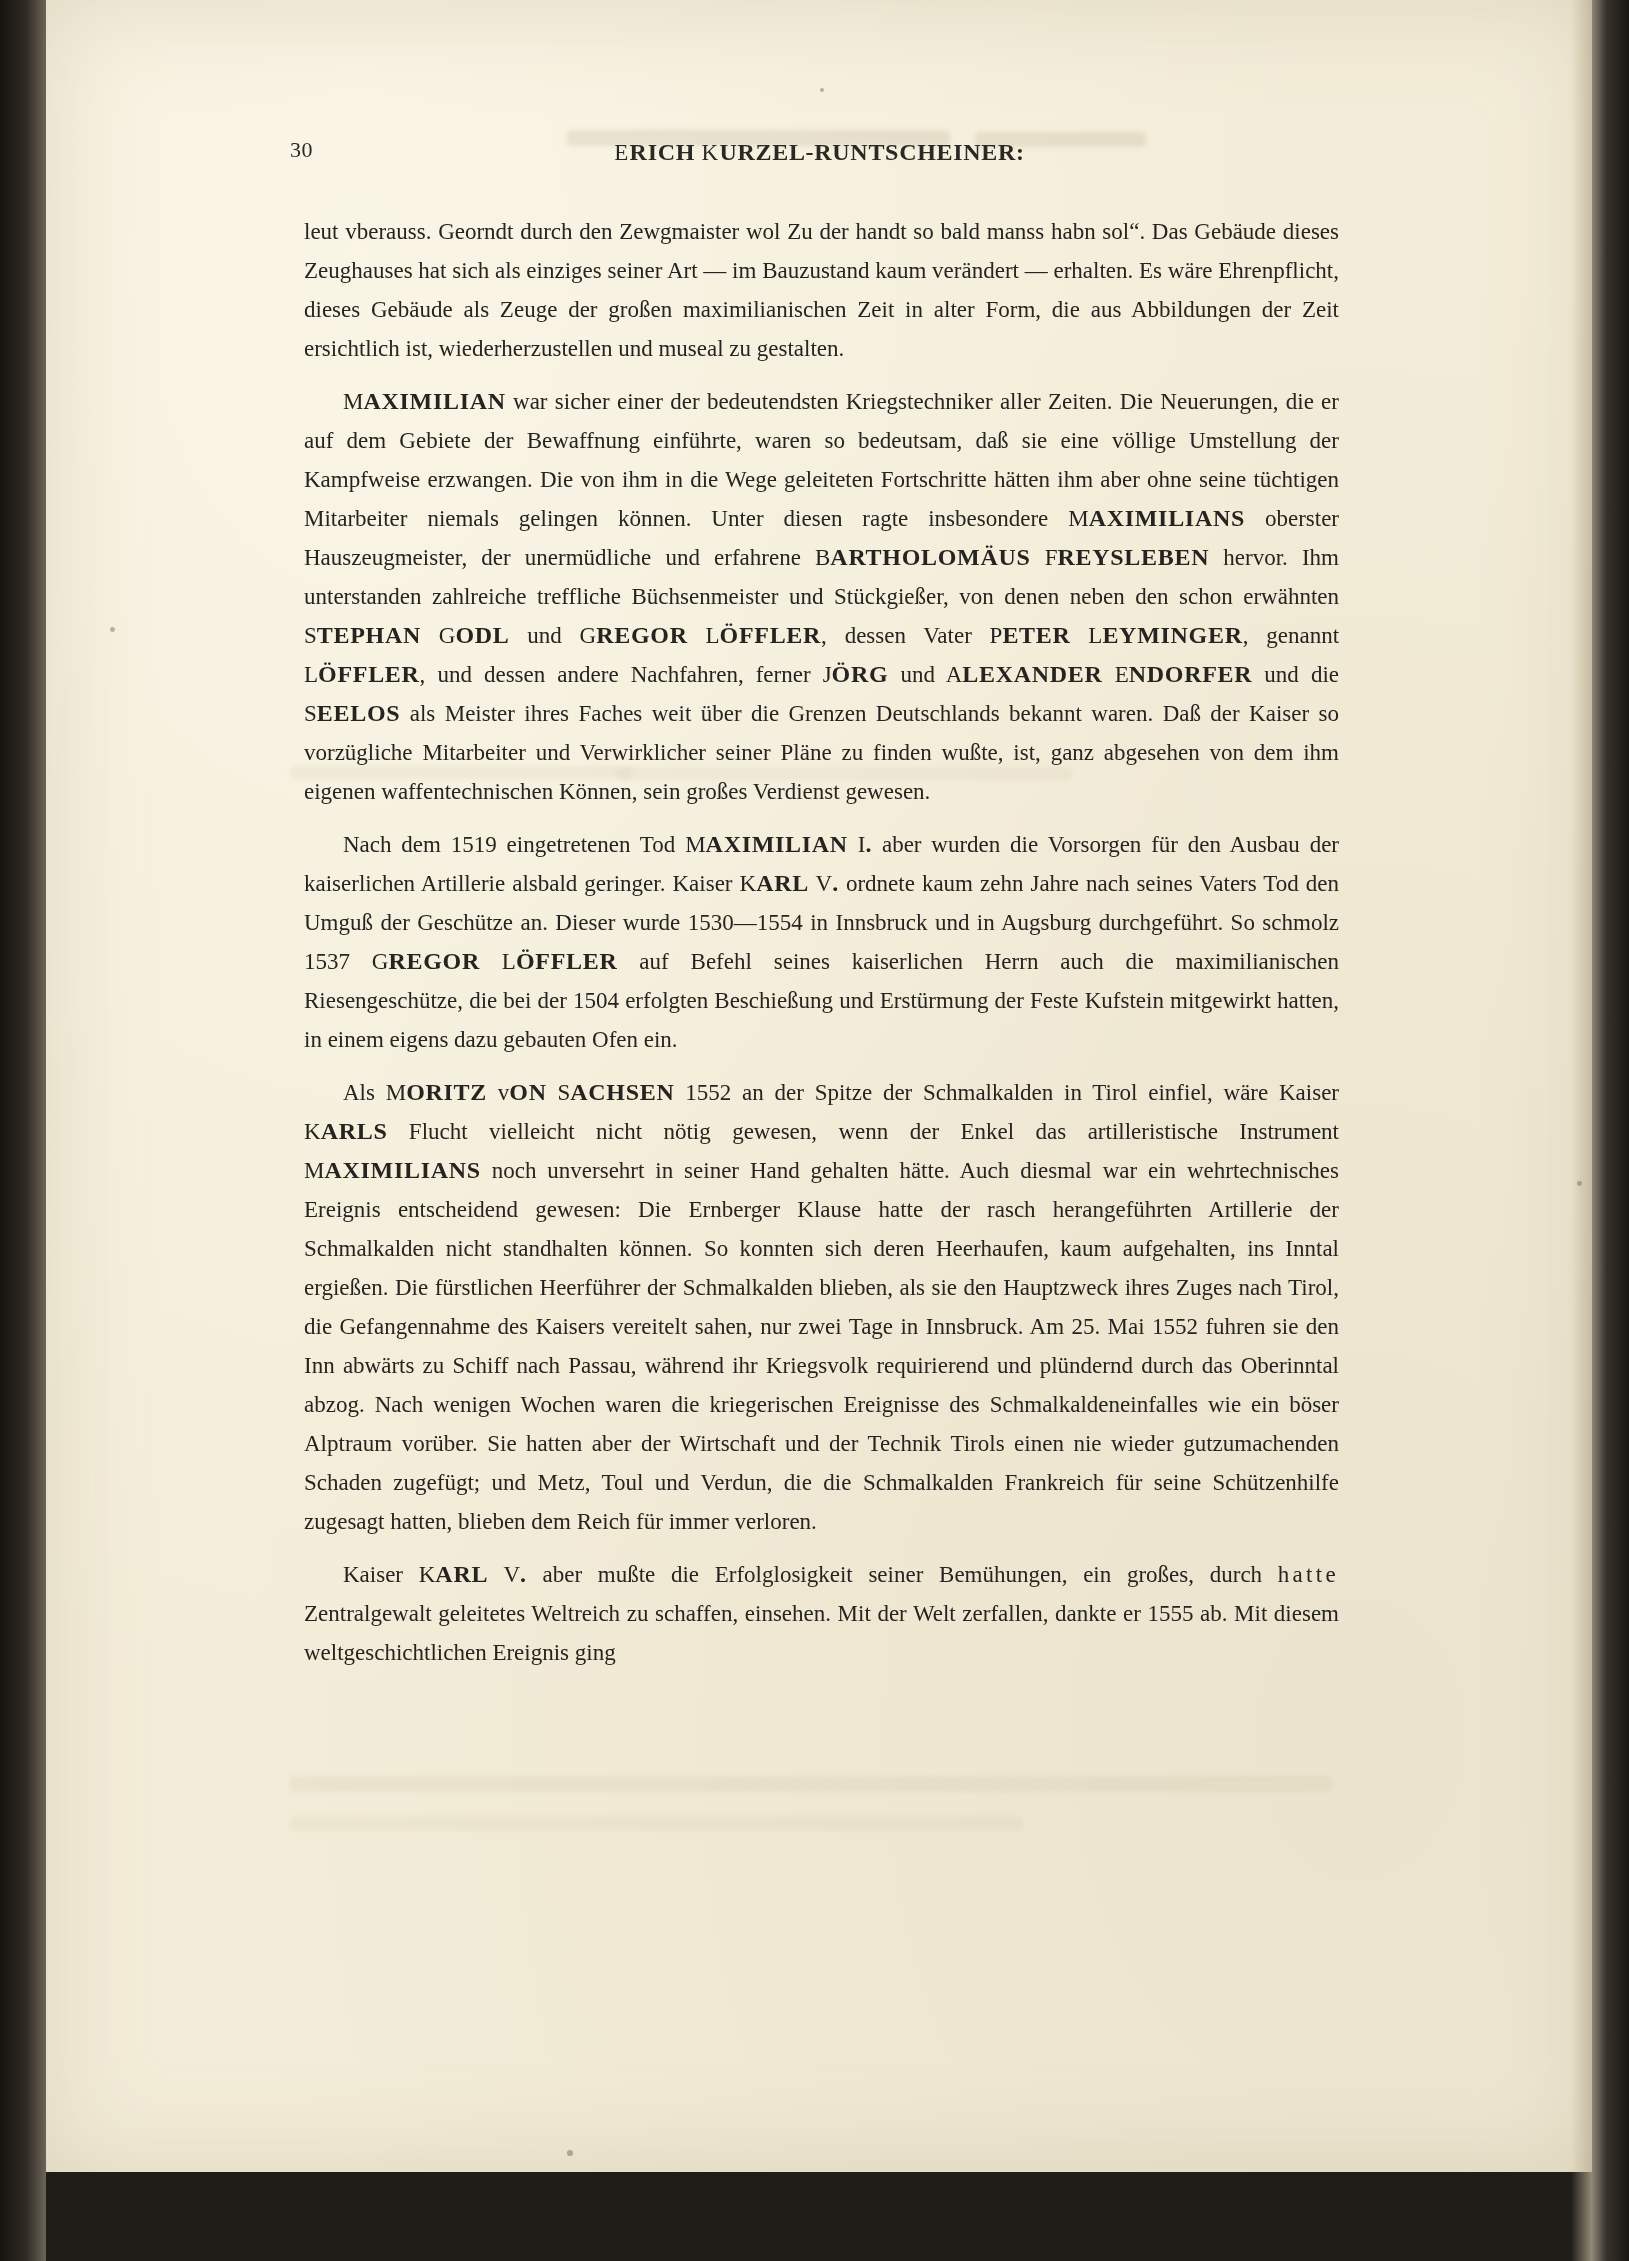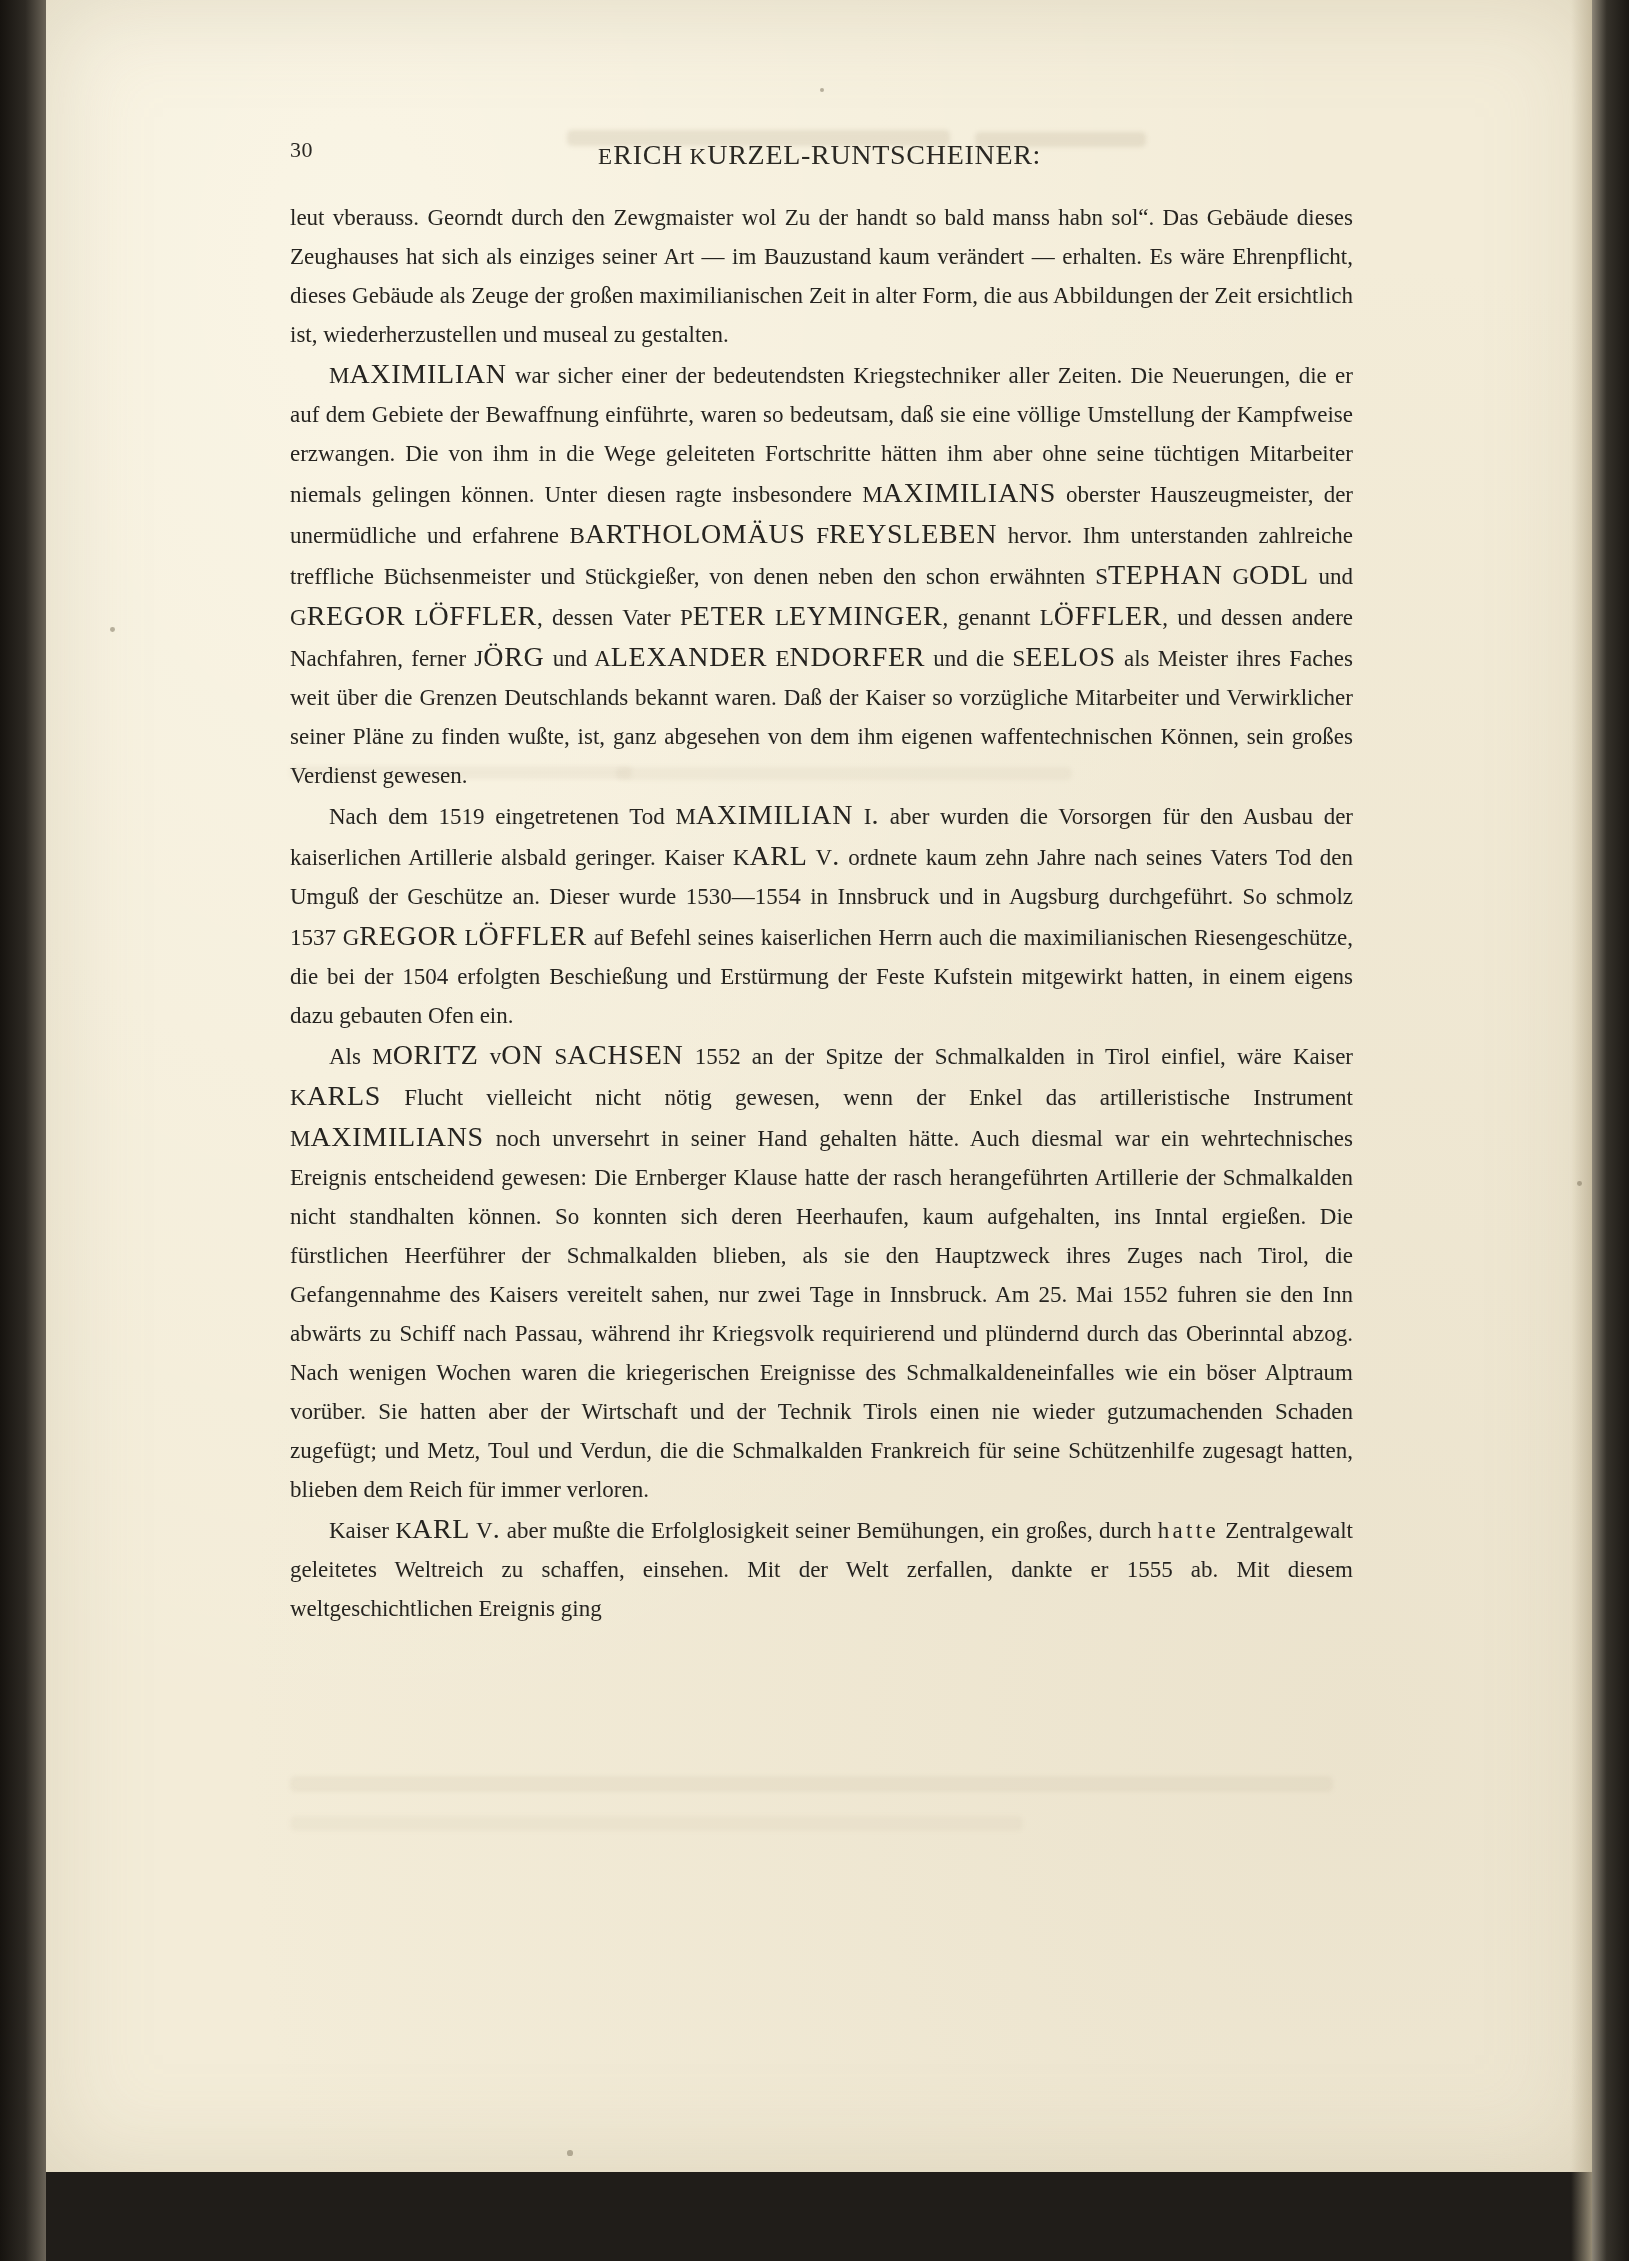--- a/index.html
+++ b/index.html
@@ -87,29 +87,30 @@
     top: 198px;
     left: 244px;
     width: 1063px;
     font-size: 23px;
     line-height: 39px;
     color: #262420;
     text-align: justify;
     text-justify: inter-word;
   }
   .body-text p {
-    margin: 0;
+    margin: 14px;
     text-indent: 39px;
   }
   .body-text p.noindent {
     text-indent: 0;
   }
   .sc {
-    font-size: 28px;
+    font-size: 24px;
     letter-spacing: 0.7px;
+    font-weight: bold;
   }
   .sc-cap {
     font-size: 23px;
   }
   .spaced {
     letter-spacing: 3.3px;
   }
   
   .ghost {
     position: absolute;

